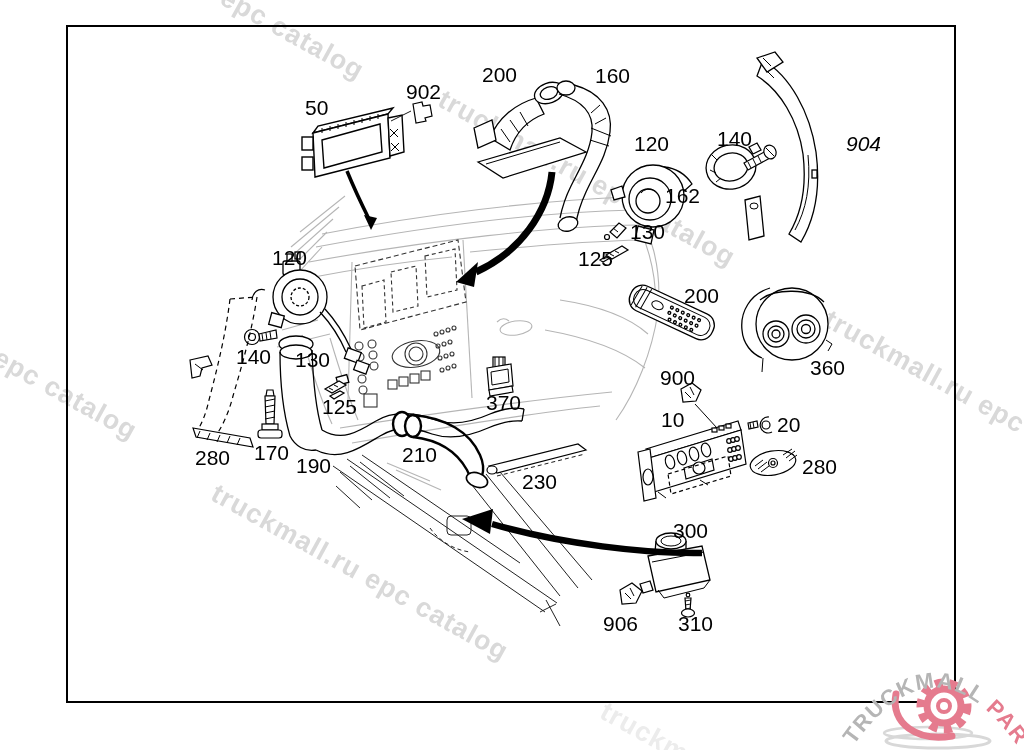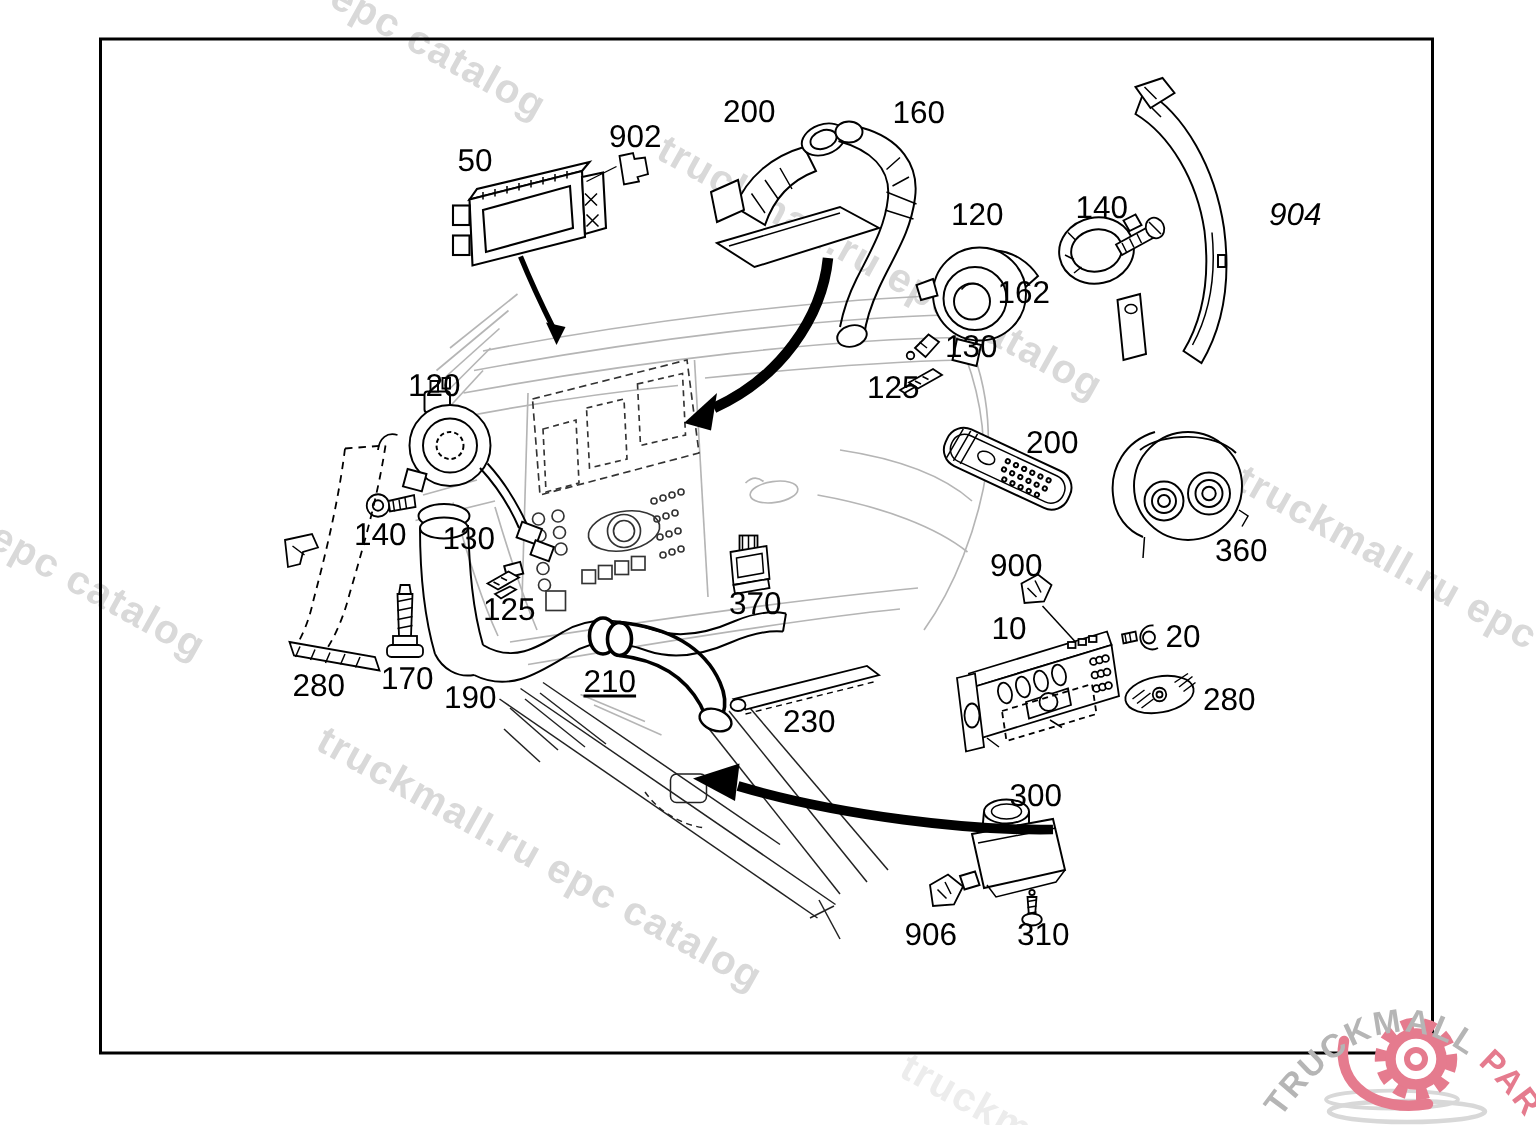--- a/index.html
+++ b/index.html
@@ -404,21 +404,21 @@
       <span class="part-label" style="left: 777px; top: 413px;">20</span>
       <span class="part-label" style="left: 802px; top: 455px; text-align: right;">280</span>
       <span class="part-label" style="left: 486px; top: 391px;">370</span>
       <span class="part-label" style="left: 272px; top: 246px;">120</span>
       <span class="part-label" style="left: 236px; top: 345px;">140</span>
       <span class="part-label" style="left: 295px; top: 348px;">130</span>
       <span class="part-label" style="left: 322px; top: 395px;">125</span>
       <span class="part-label" style="left: 195px; top: 446px;">280</span>
       <span class="part-label" style="left: 254px; top: 441px;">170</span>
       <span class="part-label" style="left: 296px; top: 454px;">190</span>
-      <span class="part-label" style="left: 389px; top: 443px; text-decoration: underline;">210</span>
+      <span class="part-label" style="left: 402px; top: 443px;">210</span>
       <span class="part-label" style="left: 522px; top: 470px;">230</span>
       <span class="part-label" style="left: 673px; top: 519px;">300</span>
       <span class="part-label" style="left: 603px; top: 612px;">906</span>
       <span class="part-label" style="left: 678px; top: 612px;">310</span>
     </div>
 
   <svg id="logo-layer" width="1024" height="750" viewBox="0 0 1024 750">
     <g>
       <ellipse cx="938" cy="741" rx="52" ry="7" fill="none" stroke-width="3" stroke="#d8d8d8"></ellipse>
       <ellipse cx="928" cy="733" rx="44" ry="6" fill="none" stroke-width="2.5" stroke="#d8d8d8"></ellipse>

